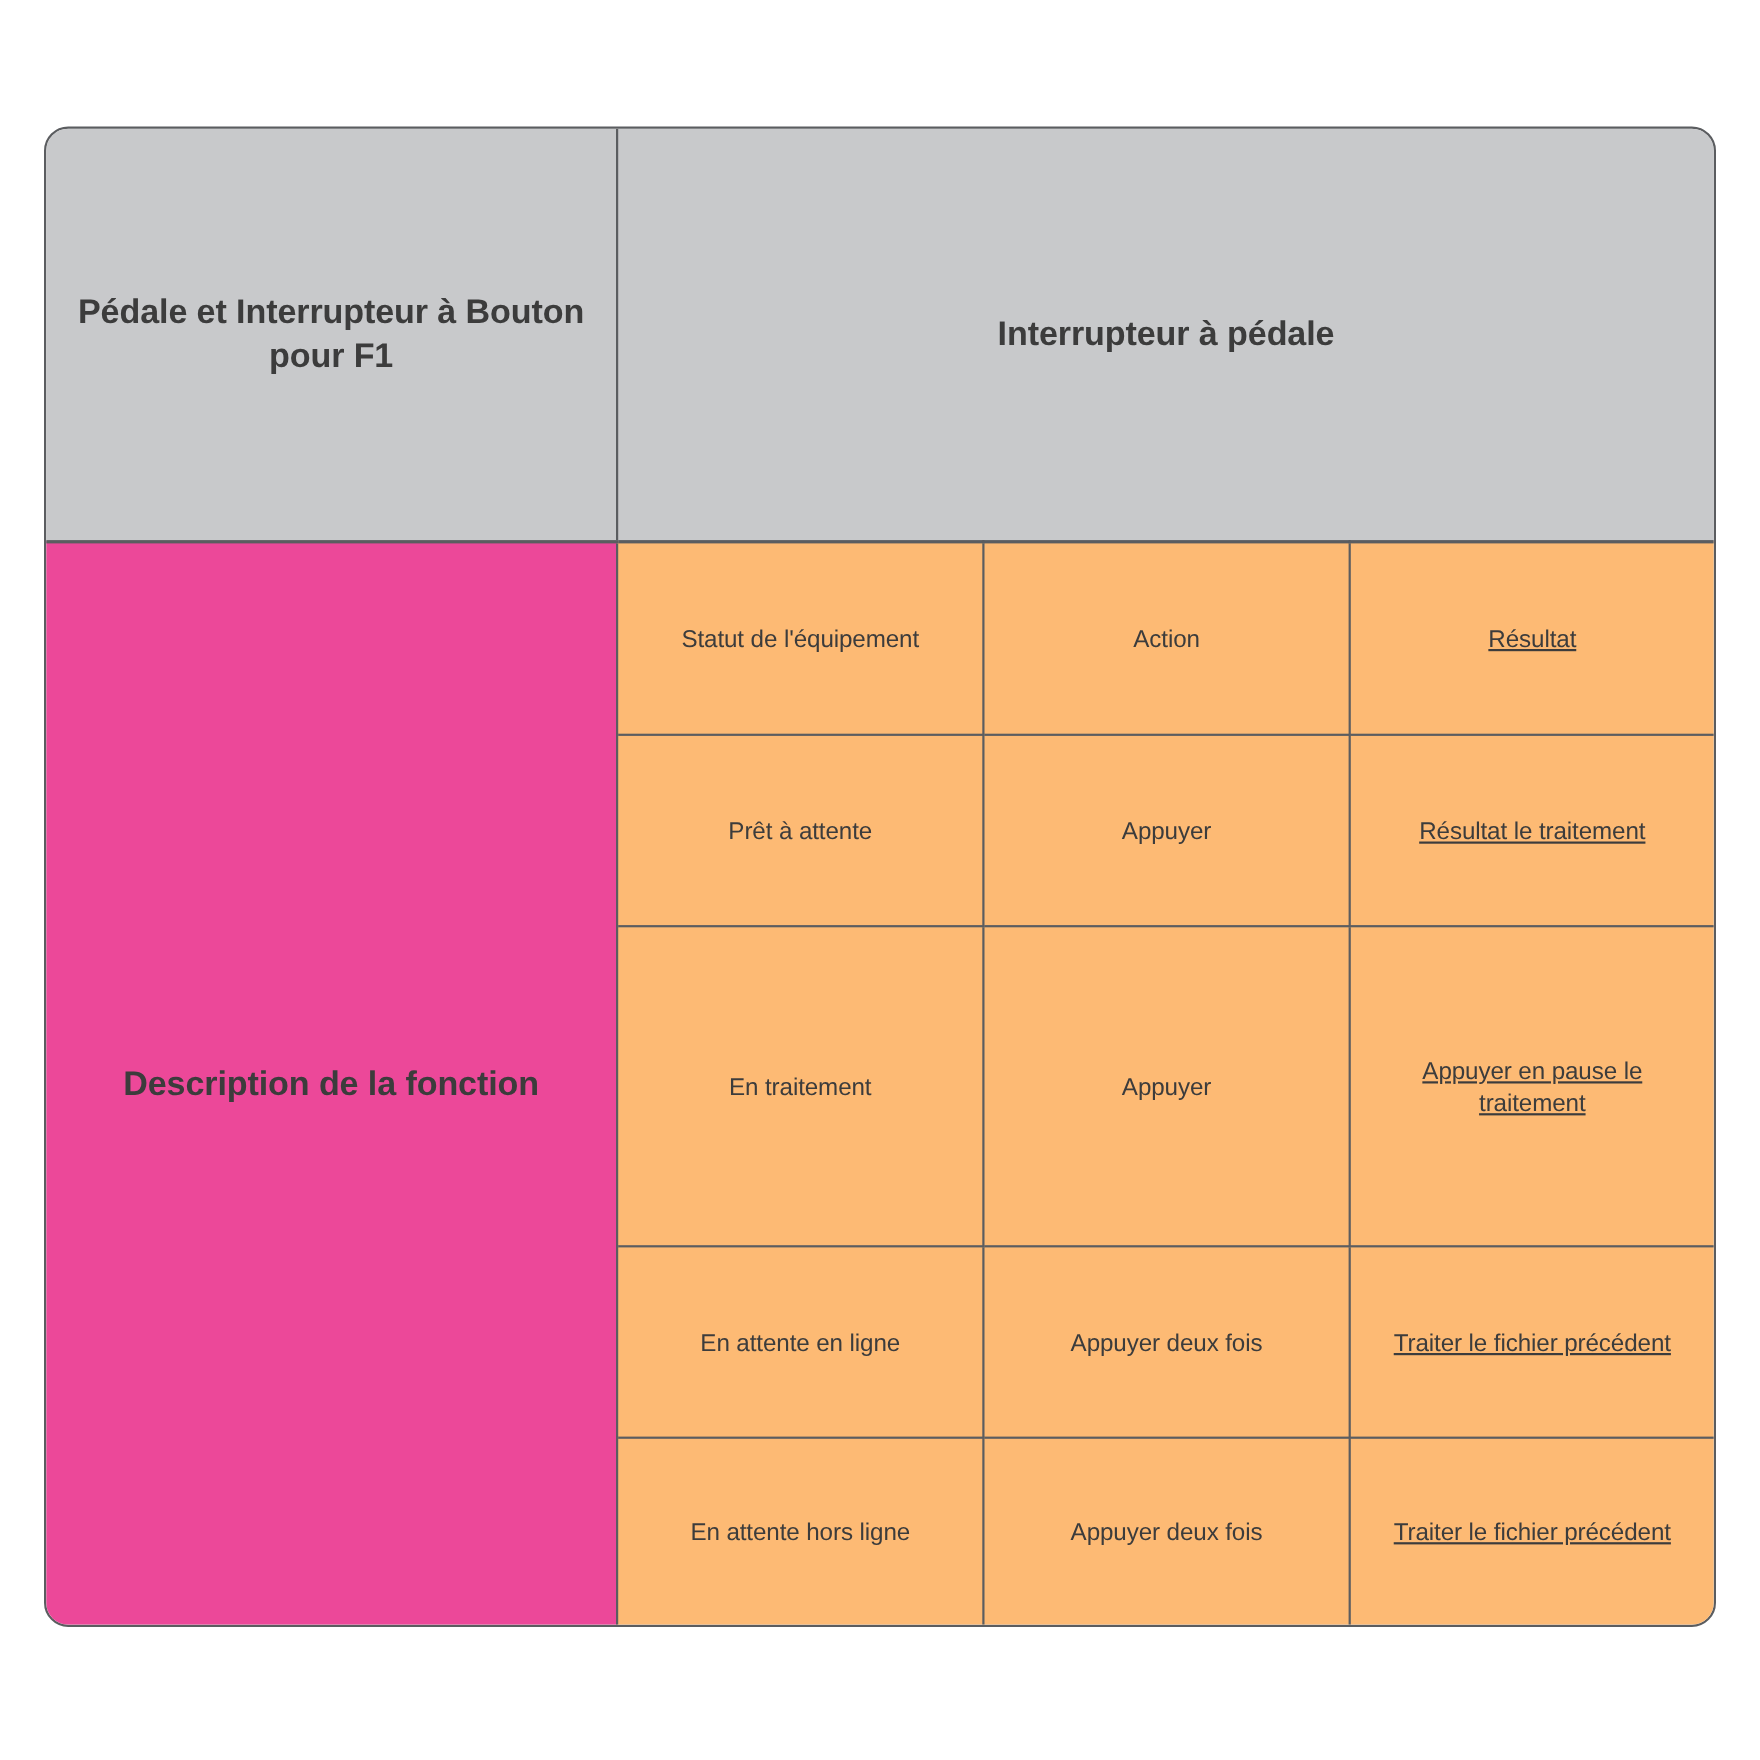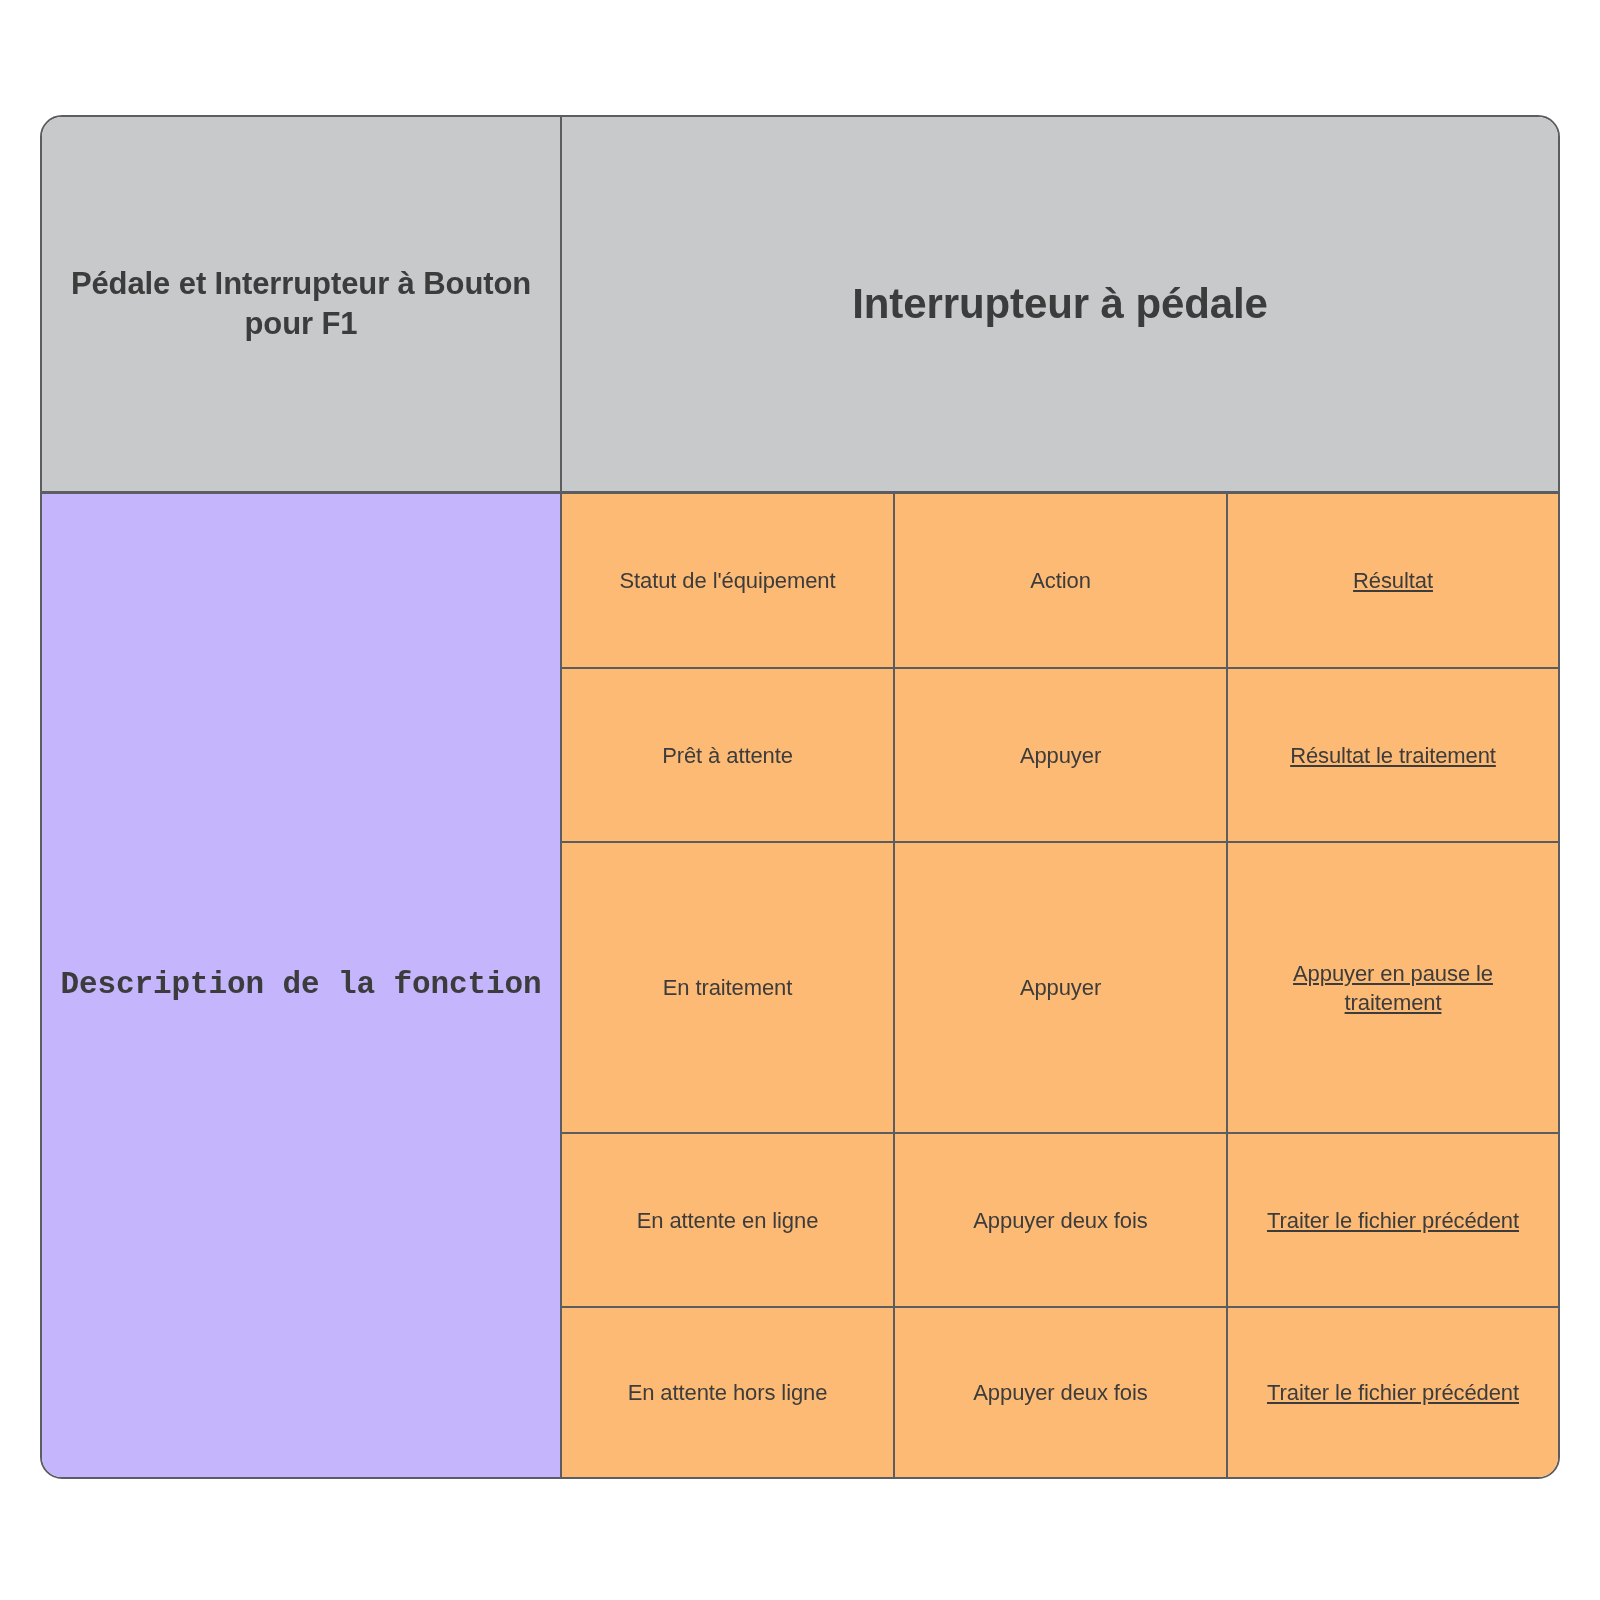--- a/index.html
+++ b/index.html
@@ -60,35 +60,34 @@
   }
 
   td.header-left {
     font-size: 31px;
     line-height: 1.28;
     letter-spacing: -0.1px;
     border-right: 2px solid #5b5d60;
   }
 
   td.header-right {
-    font-size: 42px;
+    font-size: 31px;
     line-height: 1.28;
     letter-spacing: -0.1px;
     margin-top: 32px;
   }
 
   
   td.desc-cell {
-    background: #c4b5fd;
+    background: #ec4899;
     font-weight: bold;
     font-size: 31px;
     line-height: 1.3;
     letter-spacing: -0.1px;
     border-right: 2px solid #5b5d60;
-    font-family: Liberation Mono, monospace;
   }
 
   
   tr.body-row td.data-cell {
     background: #fdba74;
     font-size: 22px;
     line-height: 1.32;
     font-weight: normal;
     letter-spacing: -0.1px;
     border-right: 2px solid #5b5d60;

